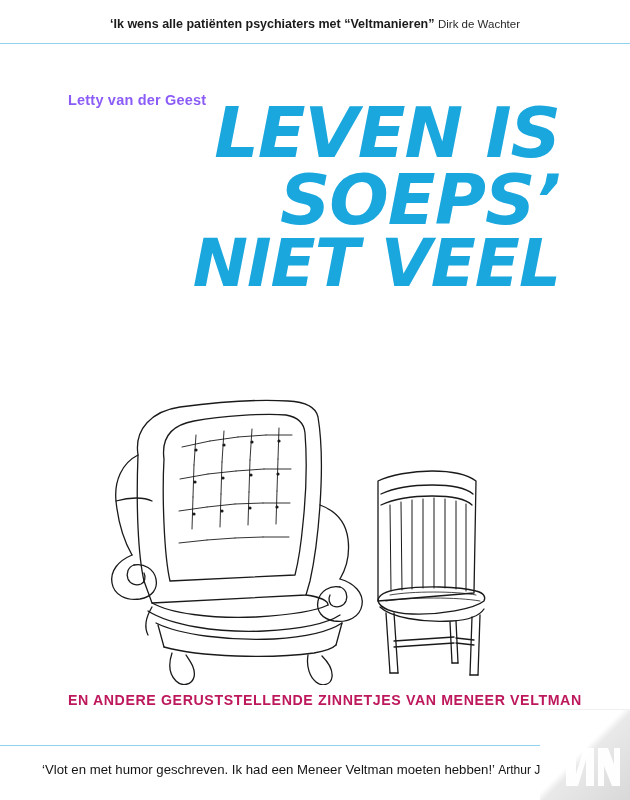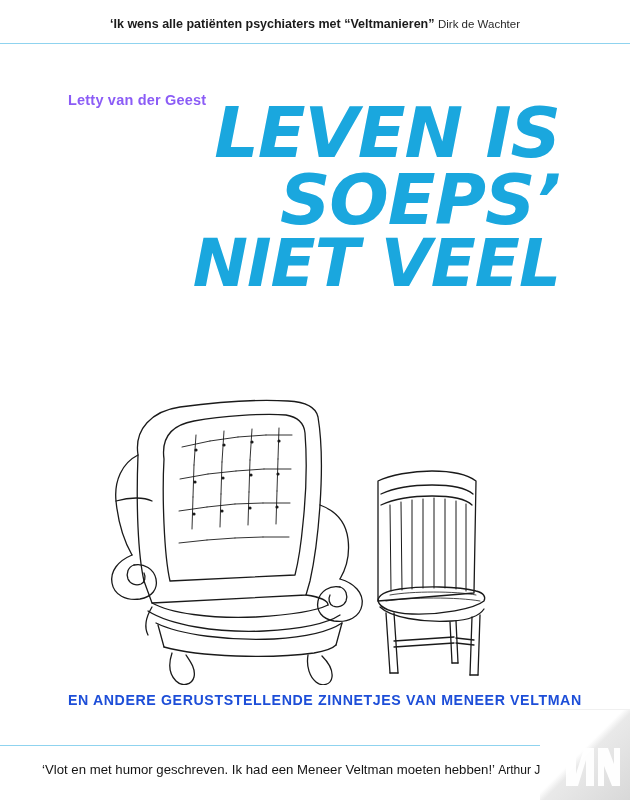--- a/index.html
+++ b/index.html
@@ -101,21 +101,21 @@
   .illu-svg { display: block; }
 
   
   .subtitle {
     position: absolute;
     left: 68px;
     top: 692px;
     width: 540px;
     font-size: 14.2px;
     font-weight: bold;
-    color: #1d4ed8;
+    color: #be185d;
     letter-spacing: 0.6px;
   }
 
   
   .rule-bottom {
     position: absolute;
     left: 0;
     top: 745px;
     width: 630px;
     height: 1px;

